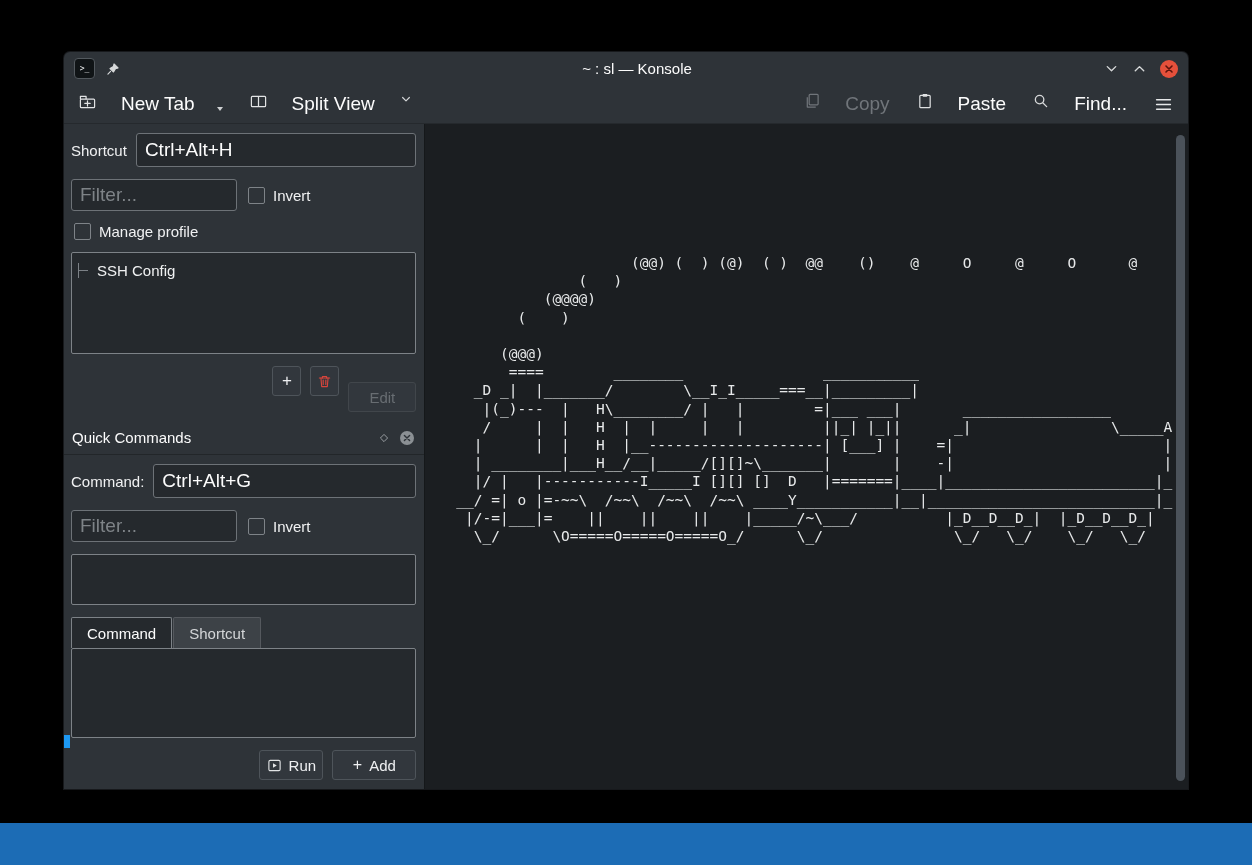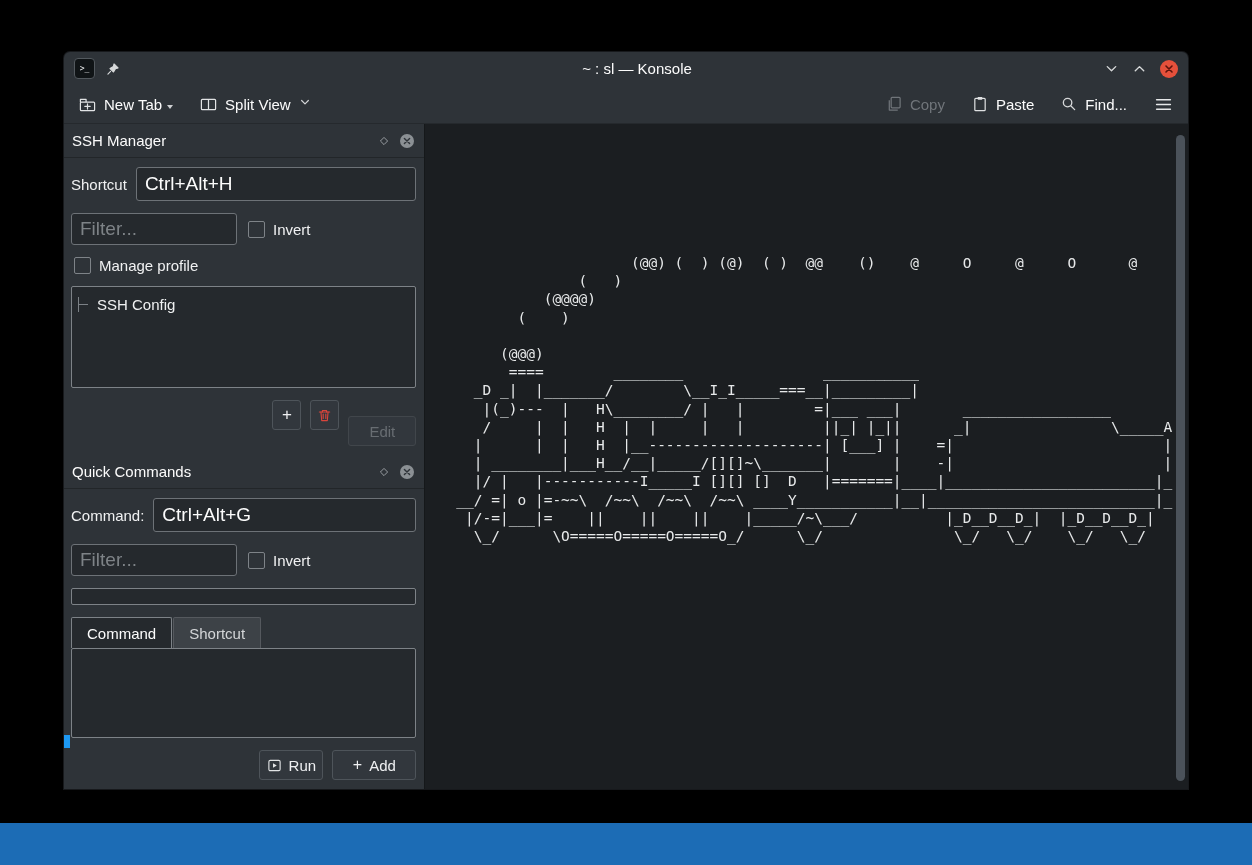--- a/index.html
+++ b/index.html
@@ -19,22 +19,22 @@
               display:flex; align-items:center; justify-content:center; }
   .tb-title { position:absolute; left:0; right:0; text-align:center; color:#fcfcfc; font-size:15px;padding-left:22px; }
   .tb-right { margin-left:auto; display:flex; align-items:center; gap:13px; padding-right:10px; z-index:1; }
   .close-btn { width:18px; height:18px; border-radius:50%; background:#e5503b;
                display:flex; align-items:center; justify-content:center; }
   .icon { display:block; }
 
   
   .toolbar { flex:0 0 38px; display:flex; align-items:center; padding:0 15px; gap:27px;
              border-bottom:1px solid #25292d; }
-  .tbtn { display:flex; gap:8px; background:none; border:none; padding:0;
-          color:#fcfcfc; font-size:15px; font-family:inherit; cursor:default; }
+  .tbtn { display:flex; gap:25px; background:none; border:none; padding:0;
+          color:#fcfcfc; font-size:19px; font-family:inherit; cursor:default; }
   .tbtn.disabled { color:#70757a; }
   .tb-spacer { flex:1; }
   .menu-caret { width:0; height:0; border-left:3.5px solid transparent; border-right:3.5px solid transparent;
                 border-top:4px solid #cfd1d3; align-self:flex-end; margin:0 0 4px -3px; }
 
   
   .content { flex:1; display:flex; min-height:0; }
   .sidebar { flex:0 0 235px; display:flex; flex-direction:column; border-right:1px solid #15181a;
              background:#2e3338; }
   .panel { display:flex; flex-direction:column; }
@@ -192,32 +192,20 @@
           </g>
         </svg>
       </button>
     </div>
 
     <div class="content">
 
       <div class="sidebar">
 
         <div class="panel">
-          <div class="panel-header">
-            <span class="panel-title">SSH Manager</span>
-            <span class="ph-icons">
-              <svg class="icon" width="12" height="12" viewBox="0 0 16 16">
-                <rect x="4.6" y="4.6" width="6.8" height="6.8" fill="none" stroke="#9ca1a5" stroke-width="1.2" transform="rotate(45 8 8)"></rect>
-              </svg>
-              <svg class="icon" width="16" height="16" viewBox="0 0 16 16">
-                <circle cx="8" cy="8" r="7" fill="#8b9094"></circle>
-                <path d="M5.4 5.4 L10.6 10.6 M10.6 5.4 L5.4 10.6" stroke="#2e3338" stroke-width="1.4" stroke-linecap="round"></path>
-              </svg>
-            </span>
-          </div>
           <div class="panel-body">
             <div class="row">
               <span class="lbl">Shortcut</span>
               <input class="input grow-input" type="text" value="Ctrl+Alt+H" style="">
             </div>
             <div class="row">
               <input class="input filter-input" type="text" placeholder="Filter..." style="">
               <span class="checkbox"></span>
               <span class="lbl">Invert</span>
             </div>

